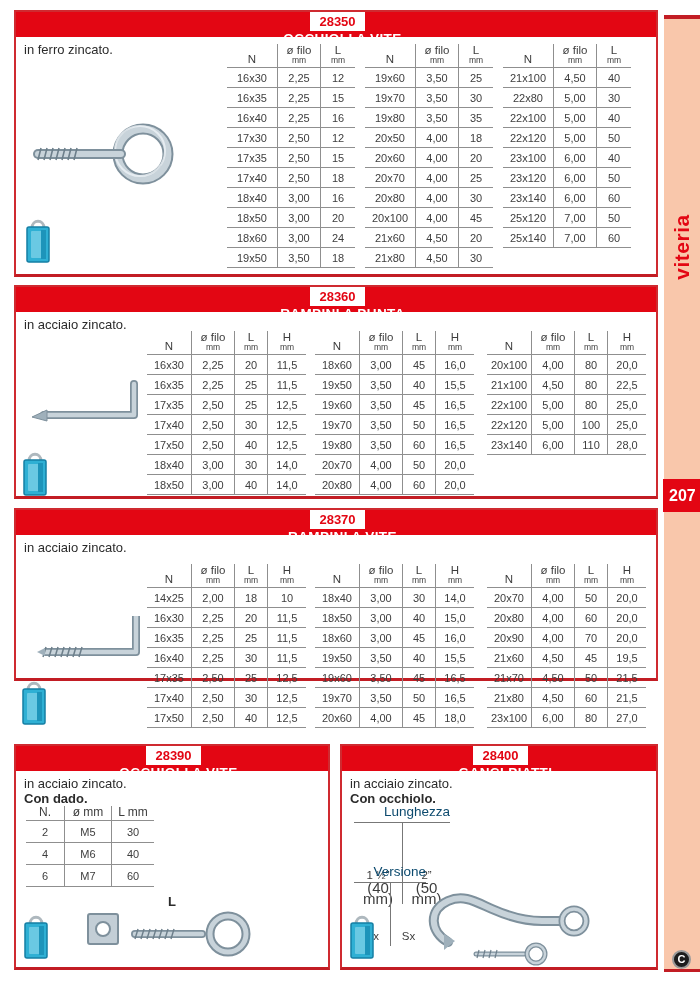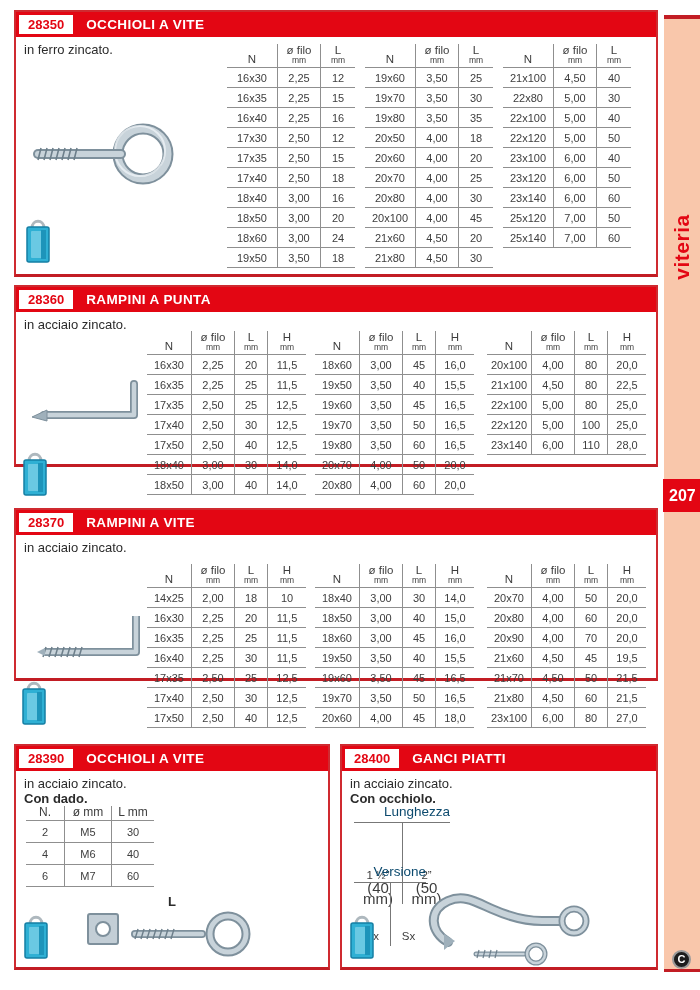--- a/index.html
+++ b/index.html
@@ -3,27 +3,27 @@
 <meta charset="utf-8">
 <style>
   html,body{margin:0;padding:0;background:#fff;}
   body{font-family:"Liberation Sans","DejaVu Sans",sans-serif;}
   .page{position:relative;width:700px;height:990px;background:#fff;overflow:hidden;}
 
   
   .panel{position:absolute;box-sizing:border-box;background:#fff;
          border:2px solid #cf2a30;border-bottom:3px solid #c21d24;}
   #p28350{left:14px;top:10px;width:644px;height:267px;}
-  #p28360{left:14px;top:285px;width:644px;height:182px;padding-left:10px;}
+  #p28360{left:14px;top:285px;width:644px;height:214px;padding-left:10px;}
   #p28370{left:14px;top:508px;width:644px;height:173px;}
   #p28390{left:14px;top:744px;width:316px;height:226px;}
   #p28400{left:340px;top:744px;width:318px;height:226px;}
 
   .panel-header{position:absolute;top:0;left:0;right:0;height:25px;background:#e30613;
-                display:flex;align-items:center;}
+                display:flex;align-items:center;flex-direction:column;}
   .code-box{background:#fff;color:#e30613;font-weight:700;font-size:13px;
             padding:2px 9px;margin-left:3px;line-height:15px;}
   .sec-title{color:#fff;font-weight:700;font-size:13.5px;letter-spacing:.4px;margin-left:13px;}
 
   .subtitle{position:absolute;left:8px;top:30px;font-size:13px;color:#2b2b2b;line-height:15px;}
   .subtitle .note{font-weight:700;}
 
   
   table.spec{position:absolute;border-collapse:collapse;color:#3d3d3d;table-layout:fixed;}
   .spec th{vertical-align:bottom;padding:0 0 2px;border-bottom:1px solid #8f8f8f;font-weight:400;}

